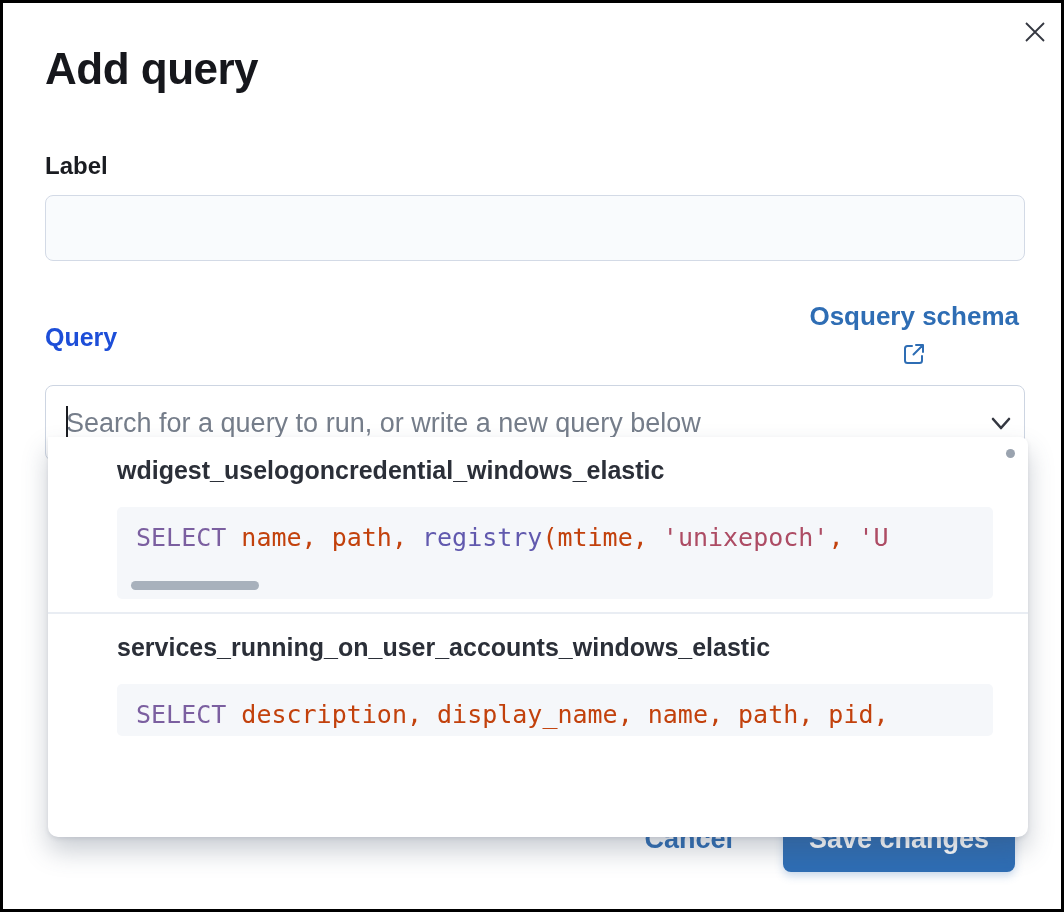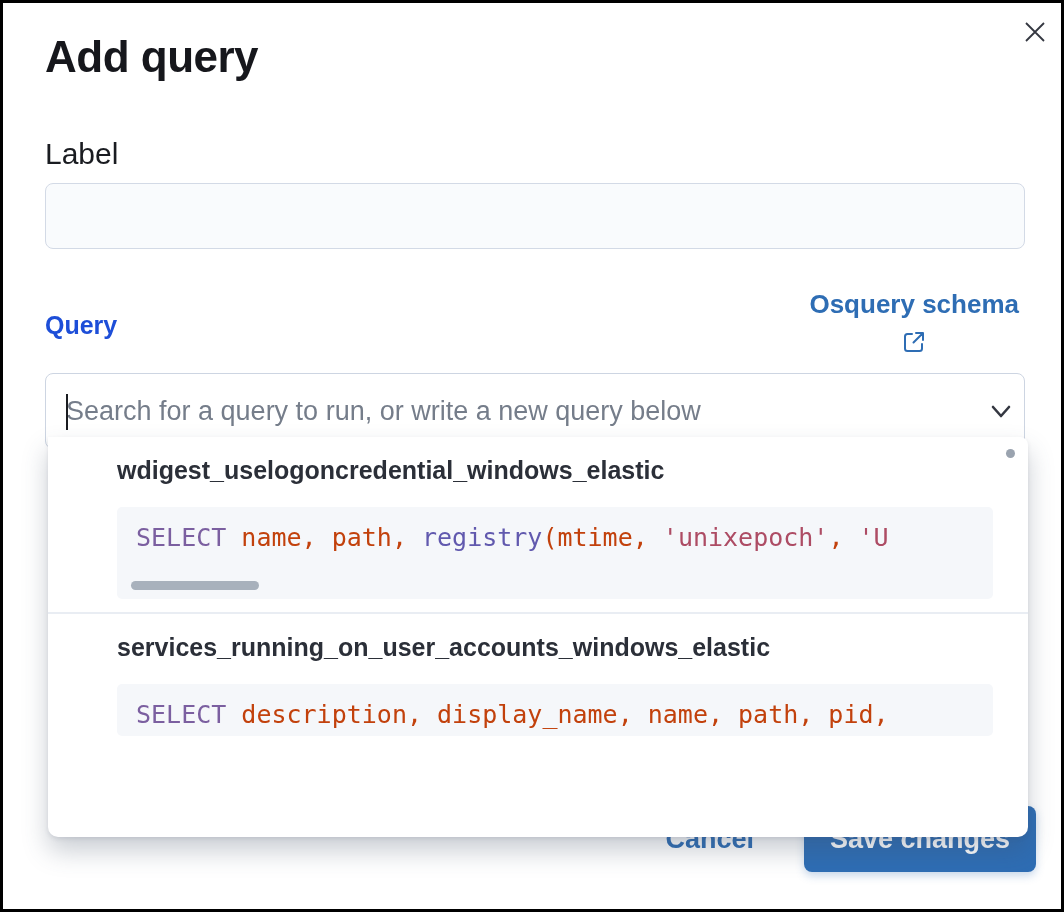--- a/index.html
+++ b/index.html
@@ -19,31 +19,31 @@
   
   .close-btn {
     position: absolute; top: 14px; right: 10px;
     width: 32px; height: 32px;
     display: flex; align-items: center; justify-content: center;
     cursor: pointer; background: none; border: none;
   }
 
   
   .modal-title {
-    margin-top: 28px;
+    margin-top: 40px;
     font-size: 44px; line-height: 52px;
     font-weight: 700; color: #16171c;
     letter-spacing: -0.5px;
   }
 
   
   .form-label {
     margin-top: 56px;
-    font-size: 30px; line-height: 30px;
-    font-weight: 400; color: #1a1c21;
+    font-size: 24px; line-height: 30px;
+    font-weight: 700; color: #1a1c21;
   }
 
   .label-input {
     margin-top: 14px;
     width: 980px; height: 66px;
     background: #f9fbfd;
     border: 1px solid #d3dae6;
     border-radius: 8px;
     font-size: 27px; color: #343741;
     padding: 0 18px;
@@ -145,21 +145,21 @@
     width: 128px; height: 9px; border-radius: 5px;
     background: #a8b1bc; cursor: pointer;
   }
   .divider {
     margin-top: 13px;
     border: none; border-top: 2px solid #e9edf3;
   }
 
   
   .footer {
-    position: absolute; right: 25px; bottom: 37px;
+    position: absolute; right: 46px; bottom: 37px;
     display: flex; align-items: center; gap: 50px;
     z-index: 1;
   }
   .cancel-link {
     font-size: 27px; font-weight: 700; color: #2e6db4;
     background: none; border: none; cursor: pointer;
     font-family: "Liberation Sans", sans-serif;
   }
   .save-btn {
     width: 232px; height: 66px;

